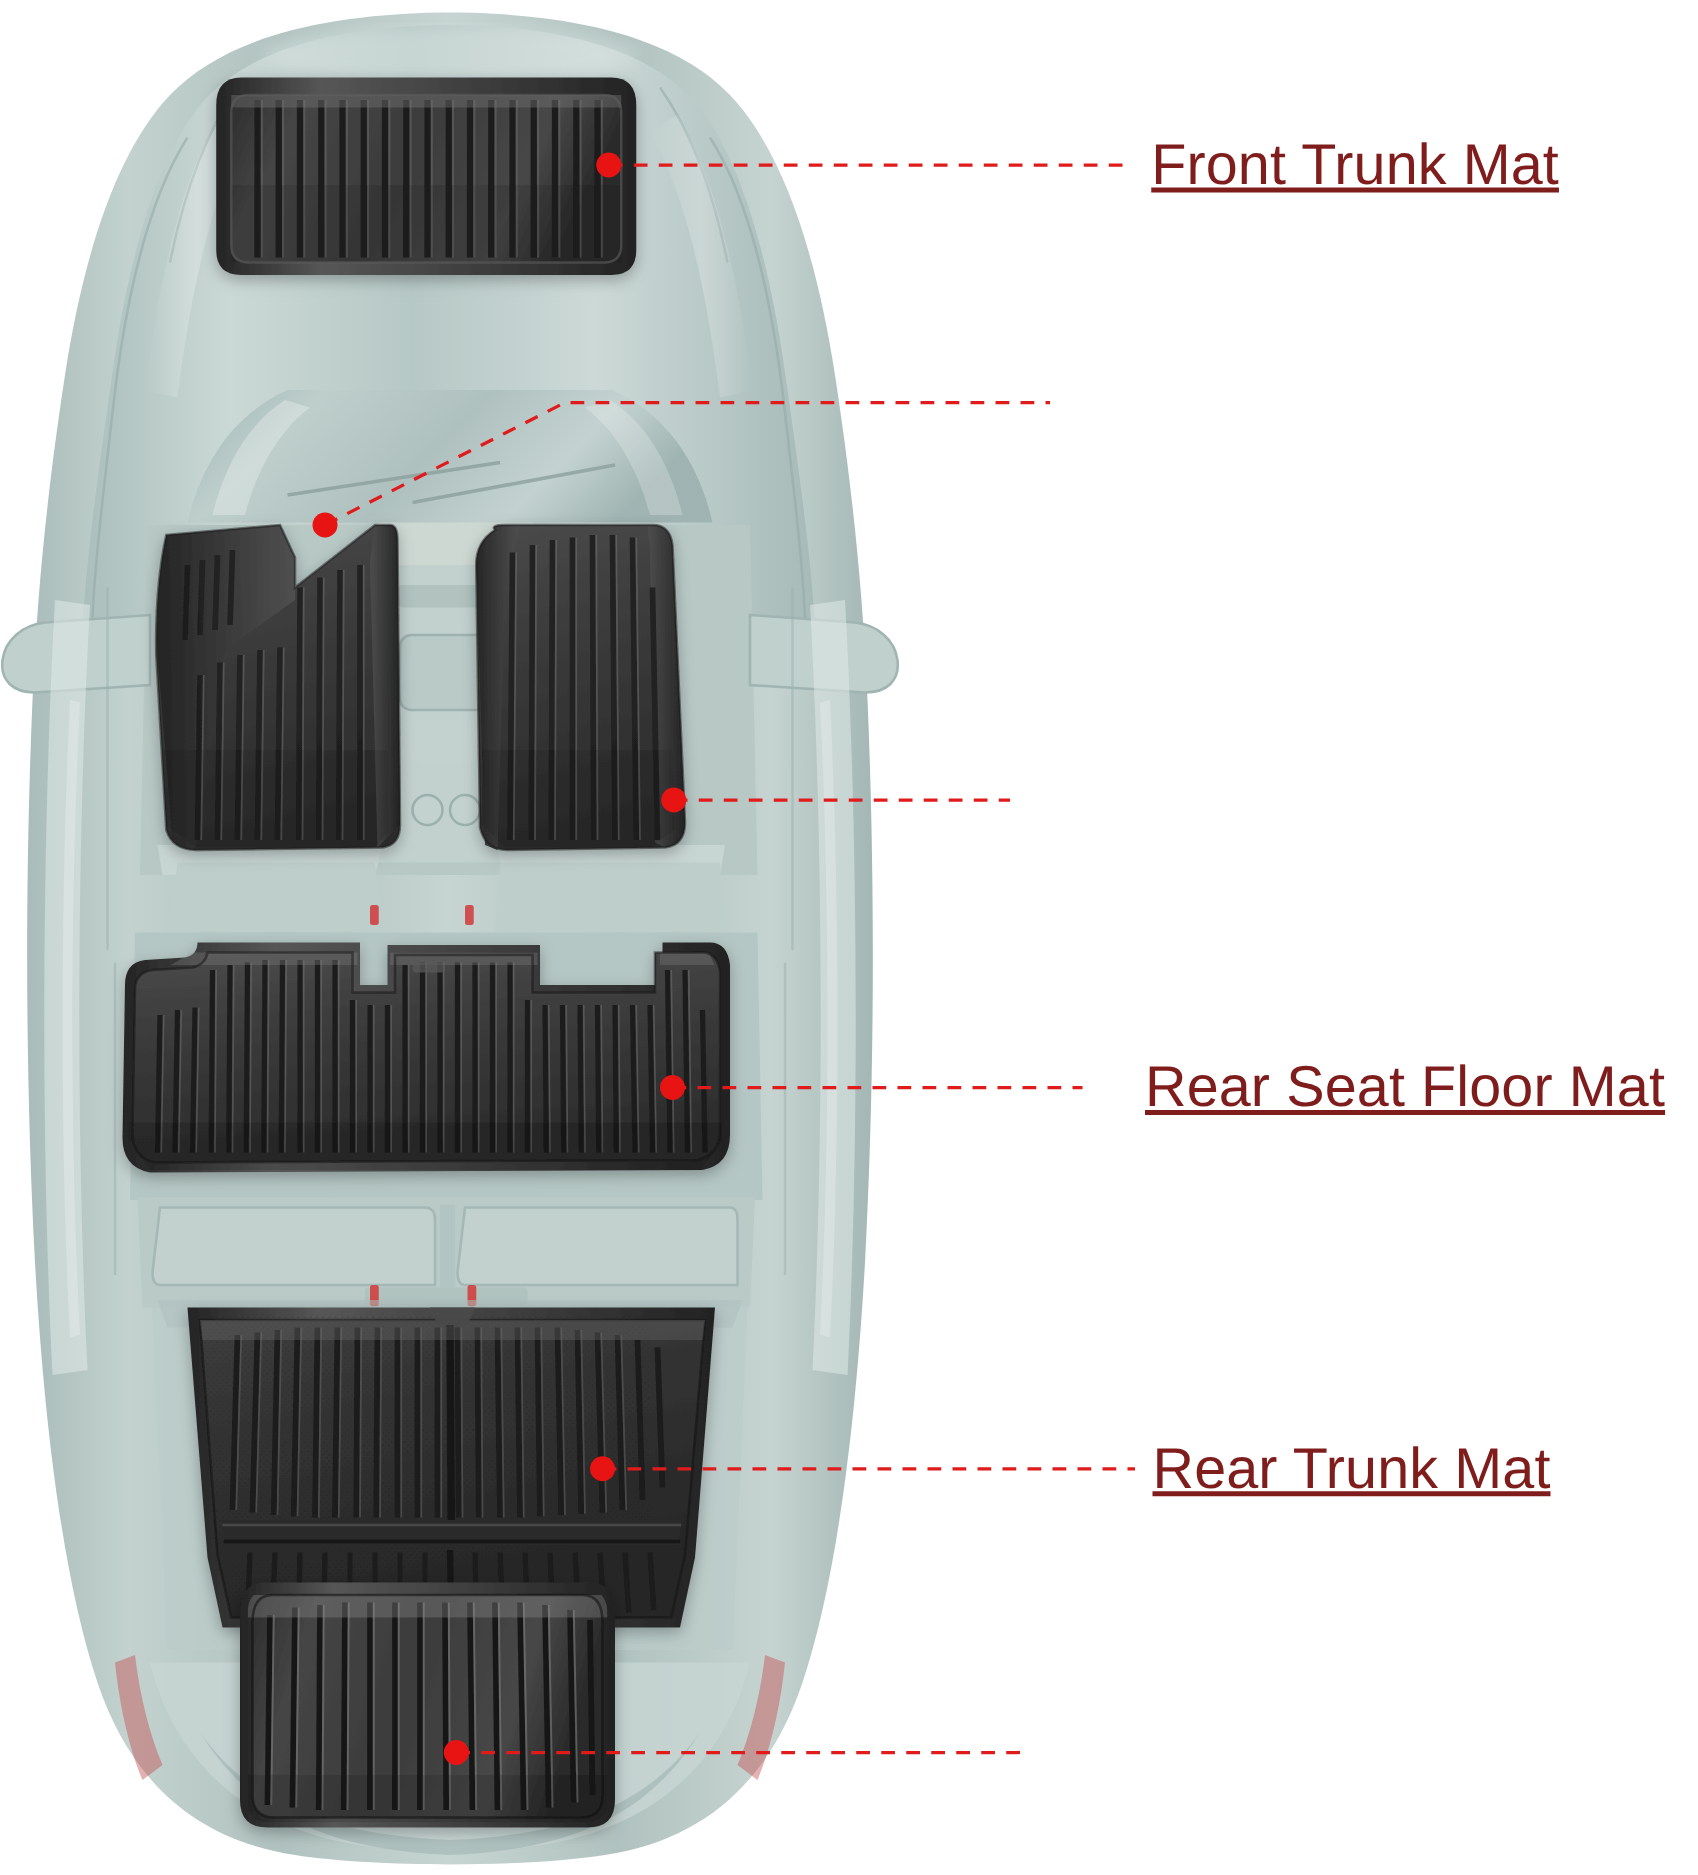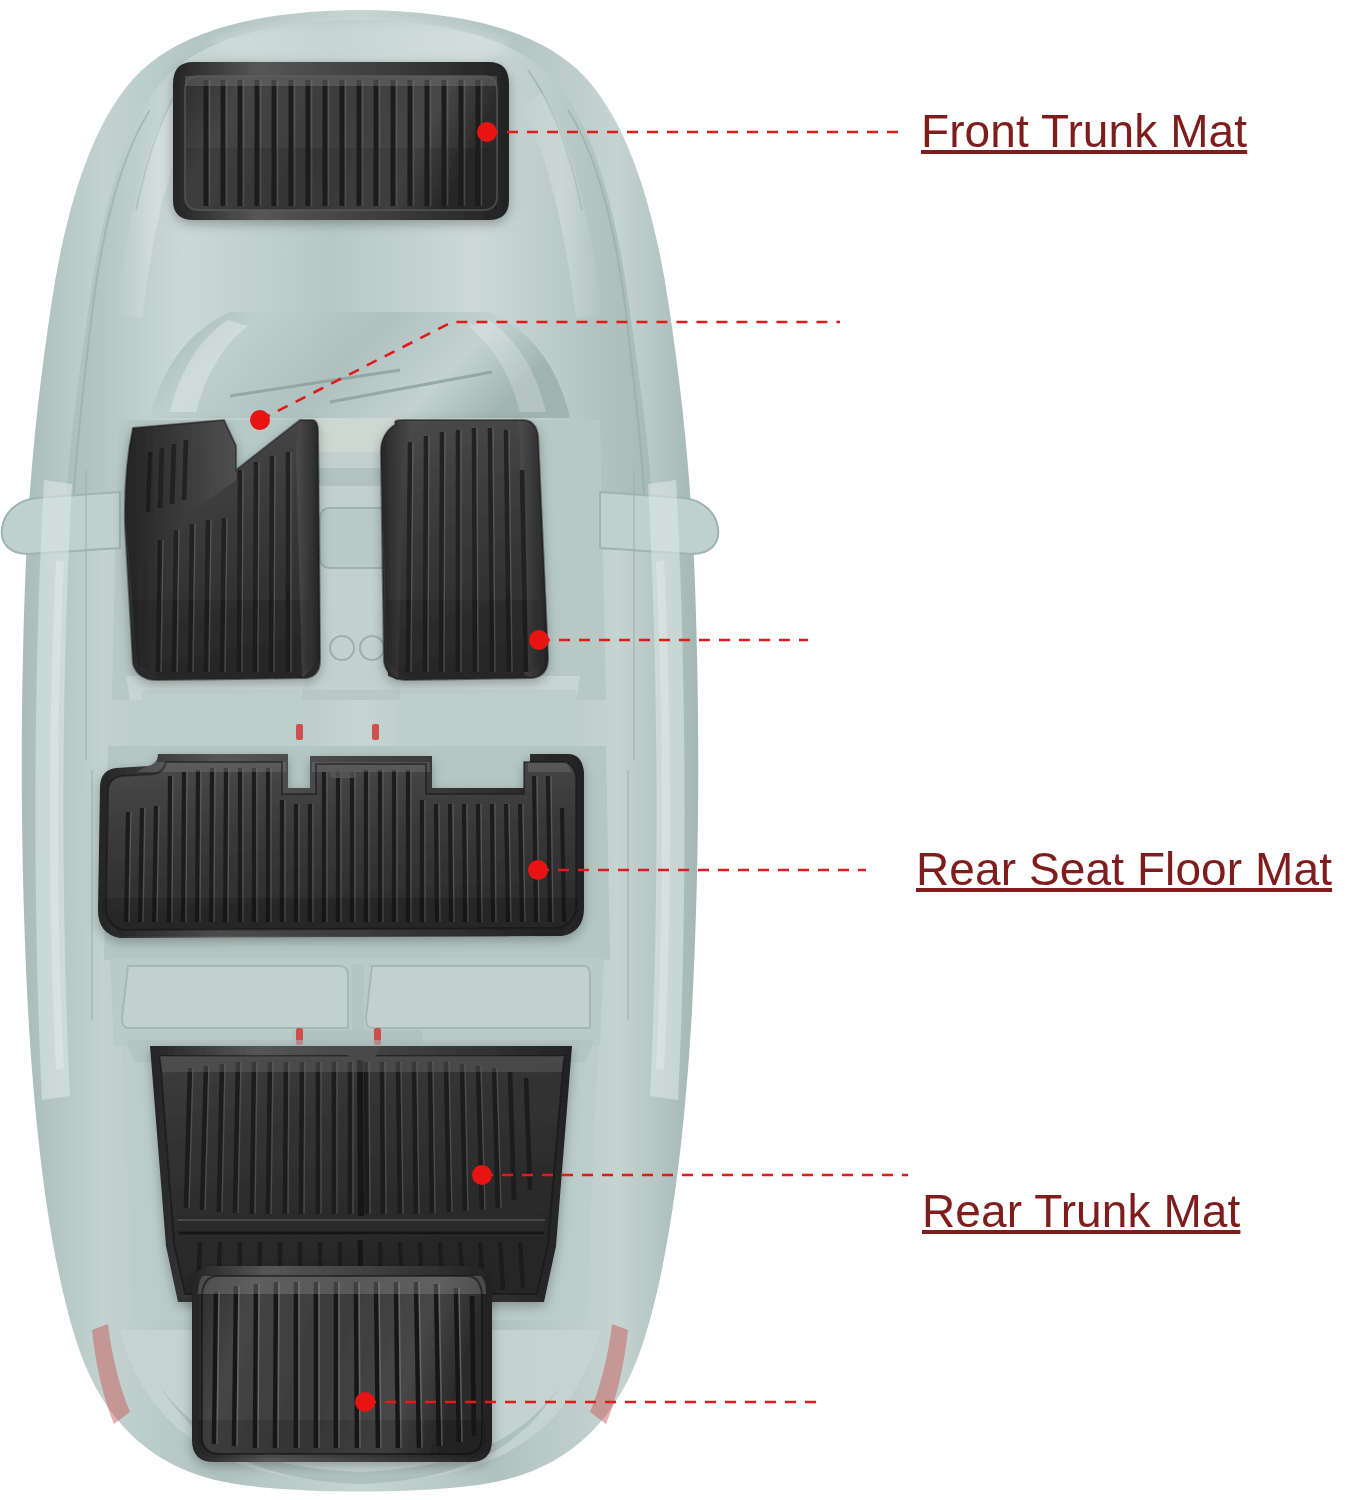--- a/index.html
+++ b/index.html
@@ -606,16 +606,16 @@
       <circle cx="365" cy="1402" r="10"></circle>
     </g>
   </svg>
 
   <div class="callout-label" style="left:921px;top:108px;">Front Trunk Mat</div>
 
 
 
   <div class="callout-label" style="left:916px;top:846px;">Rear Seat Floor Mat</div>
 
-  <div class="callout-label" style="left:922px;top:1151px;margin-top:37px;">Rear Trunk Mat</div>
+  <div class="callout-label" style="left:922px;top:1151px;">Rear Trunk Mat</div>
 
 
 </div>
 
 </body></html>

